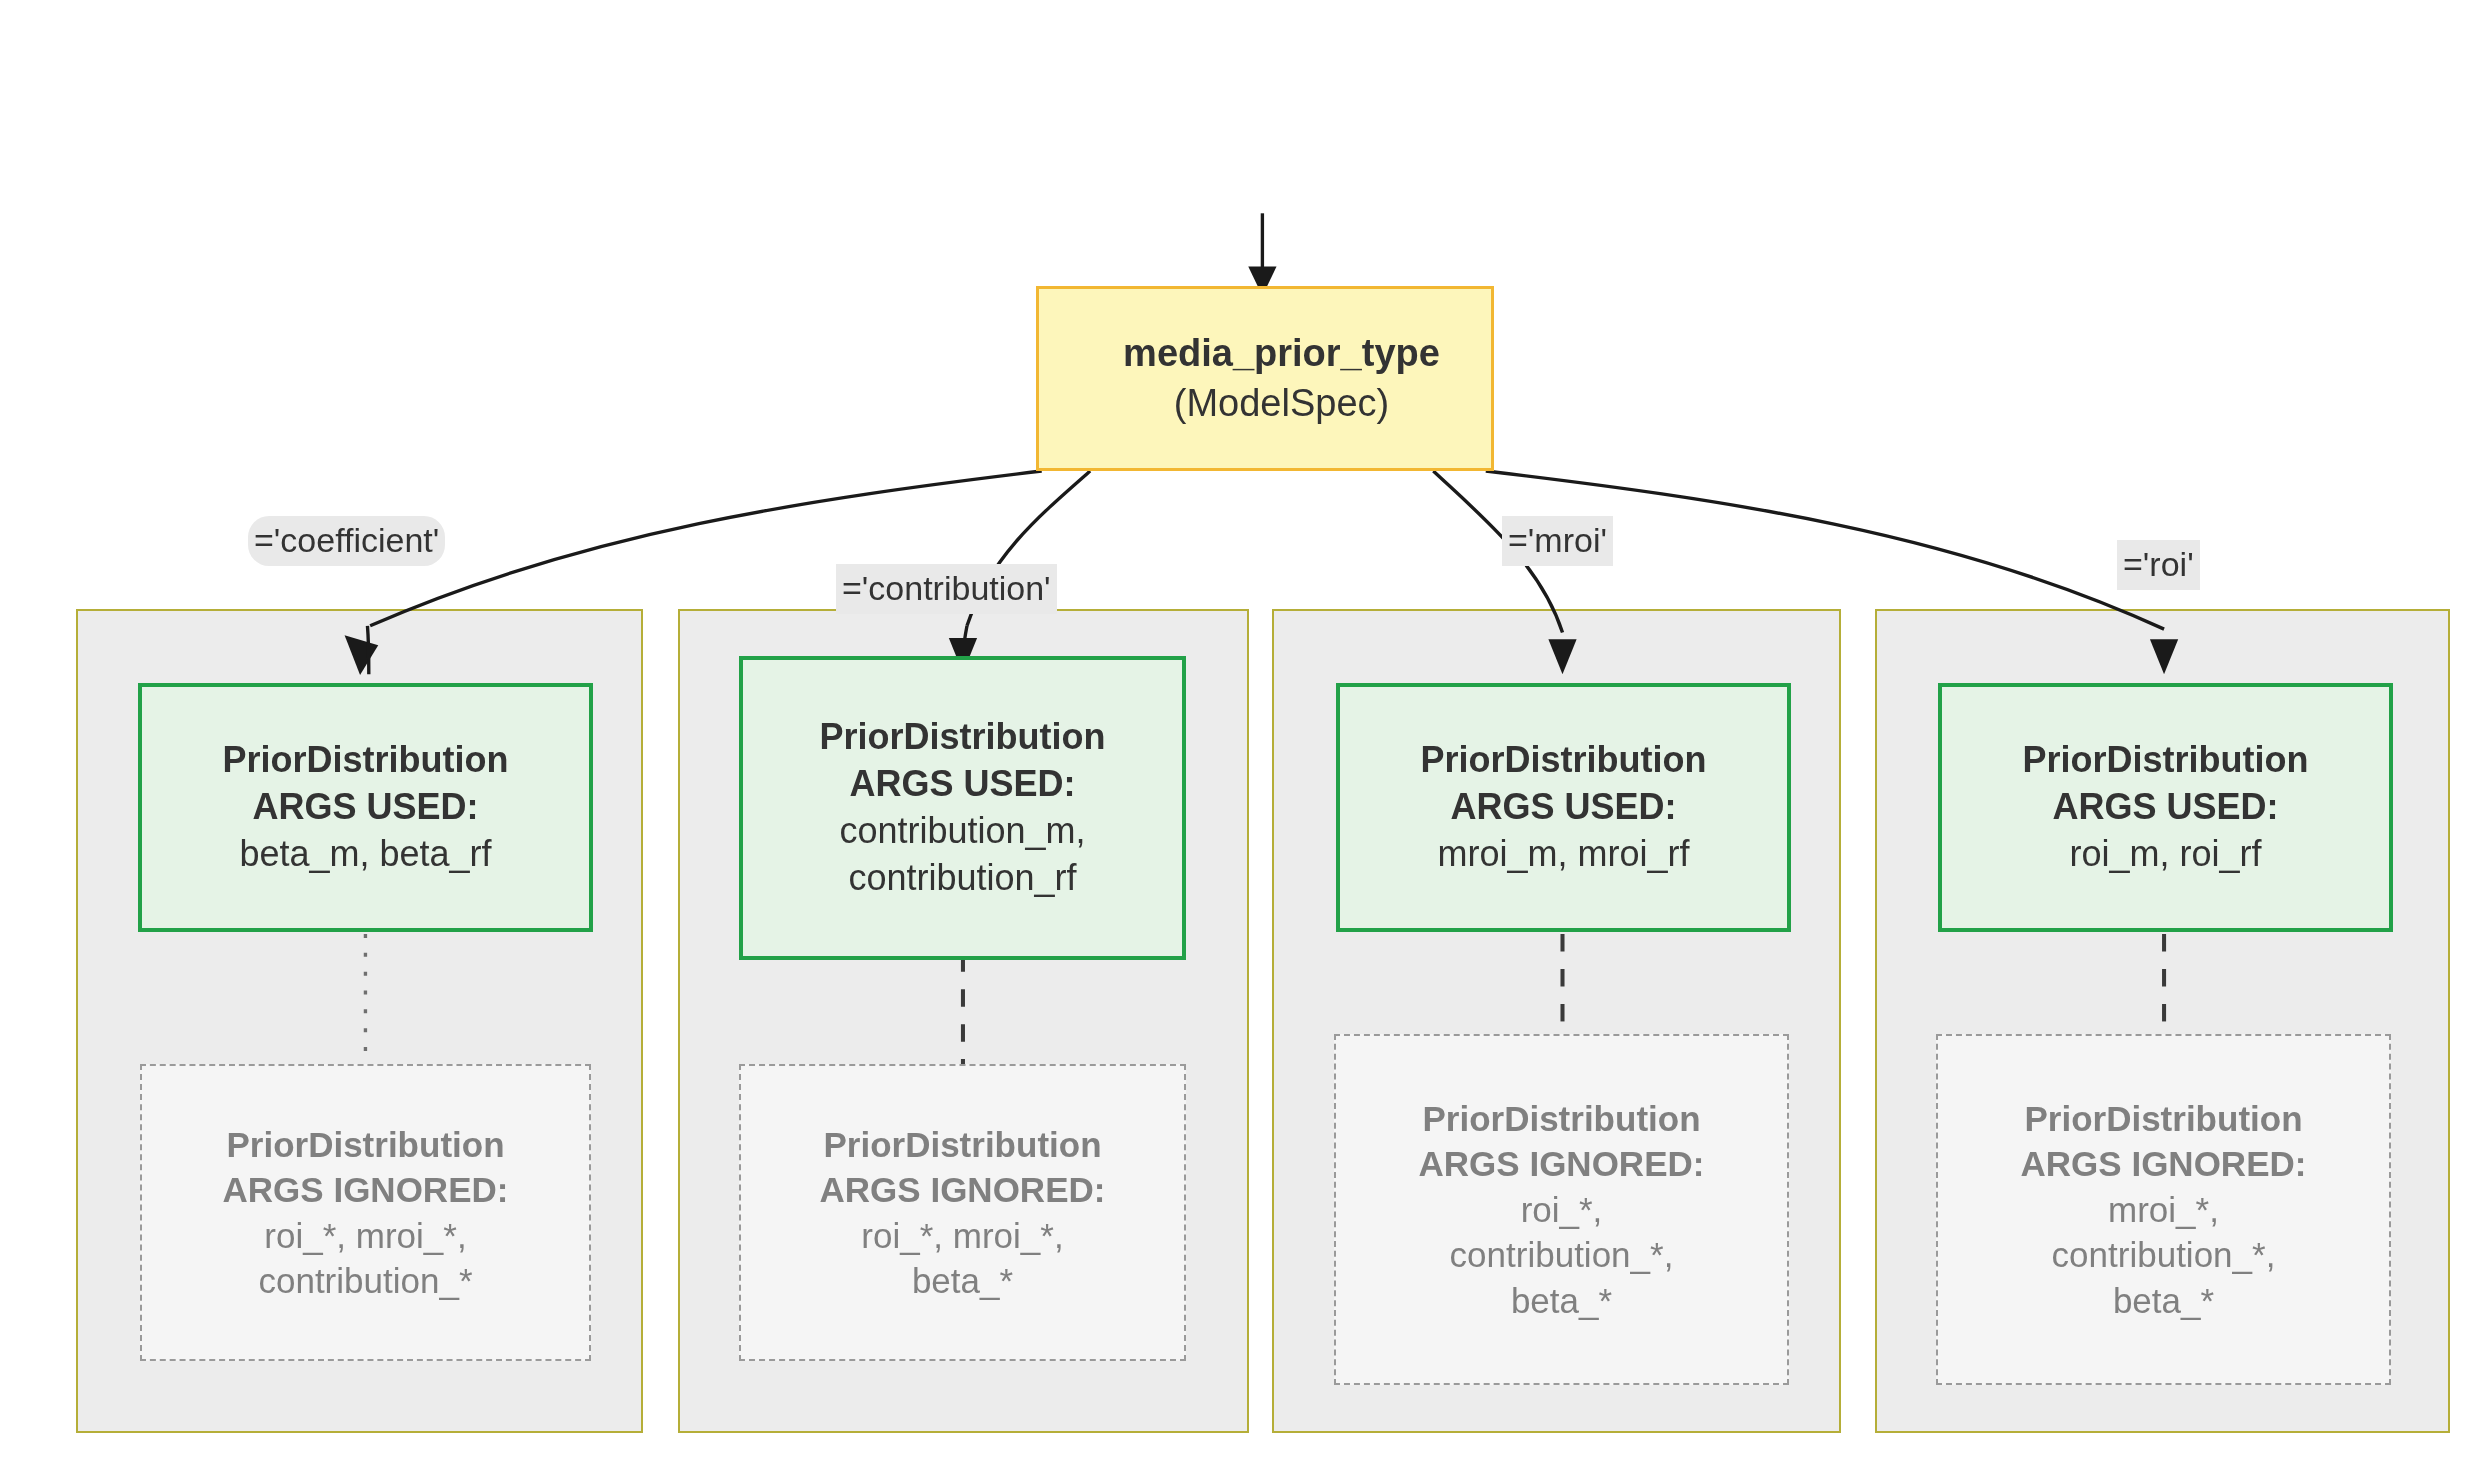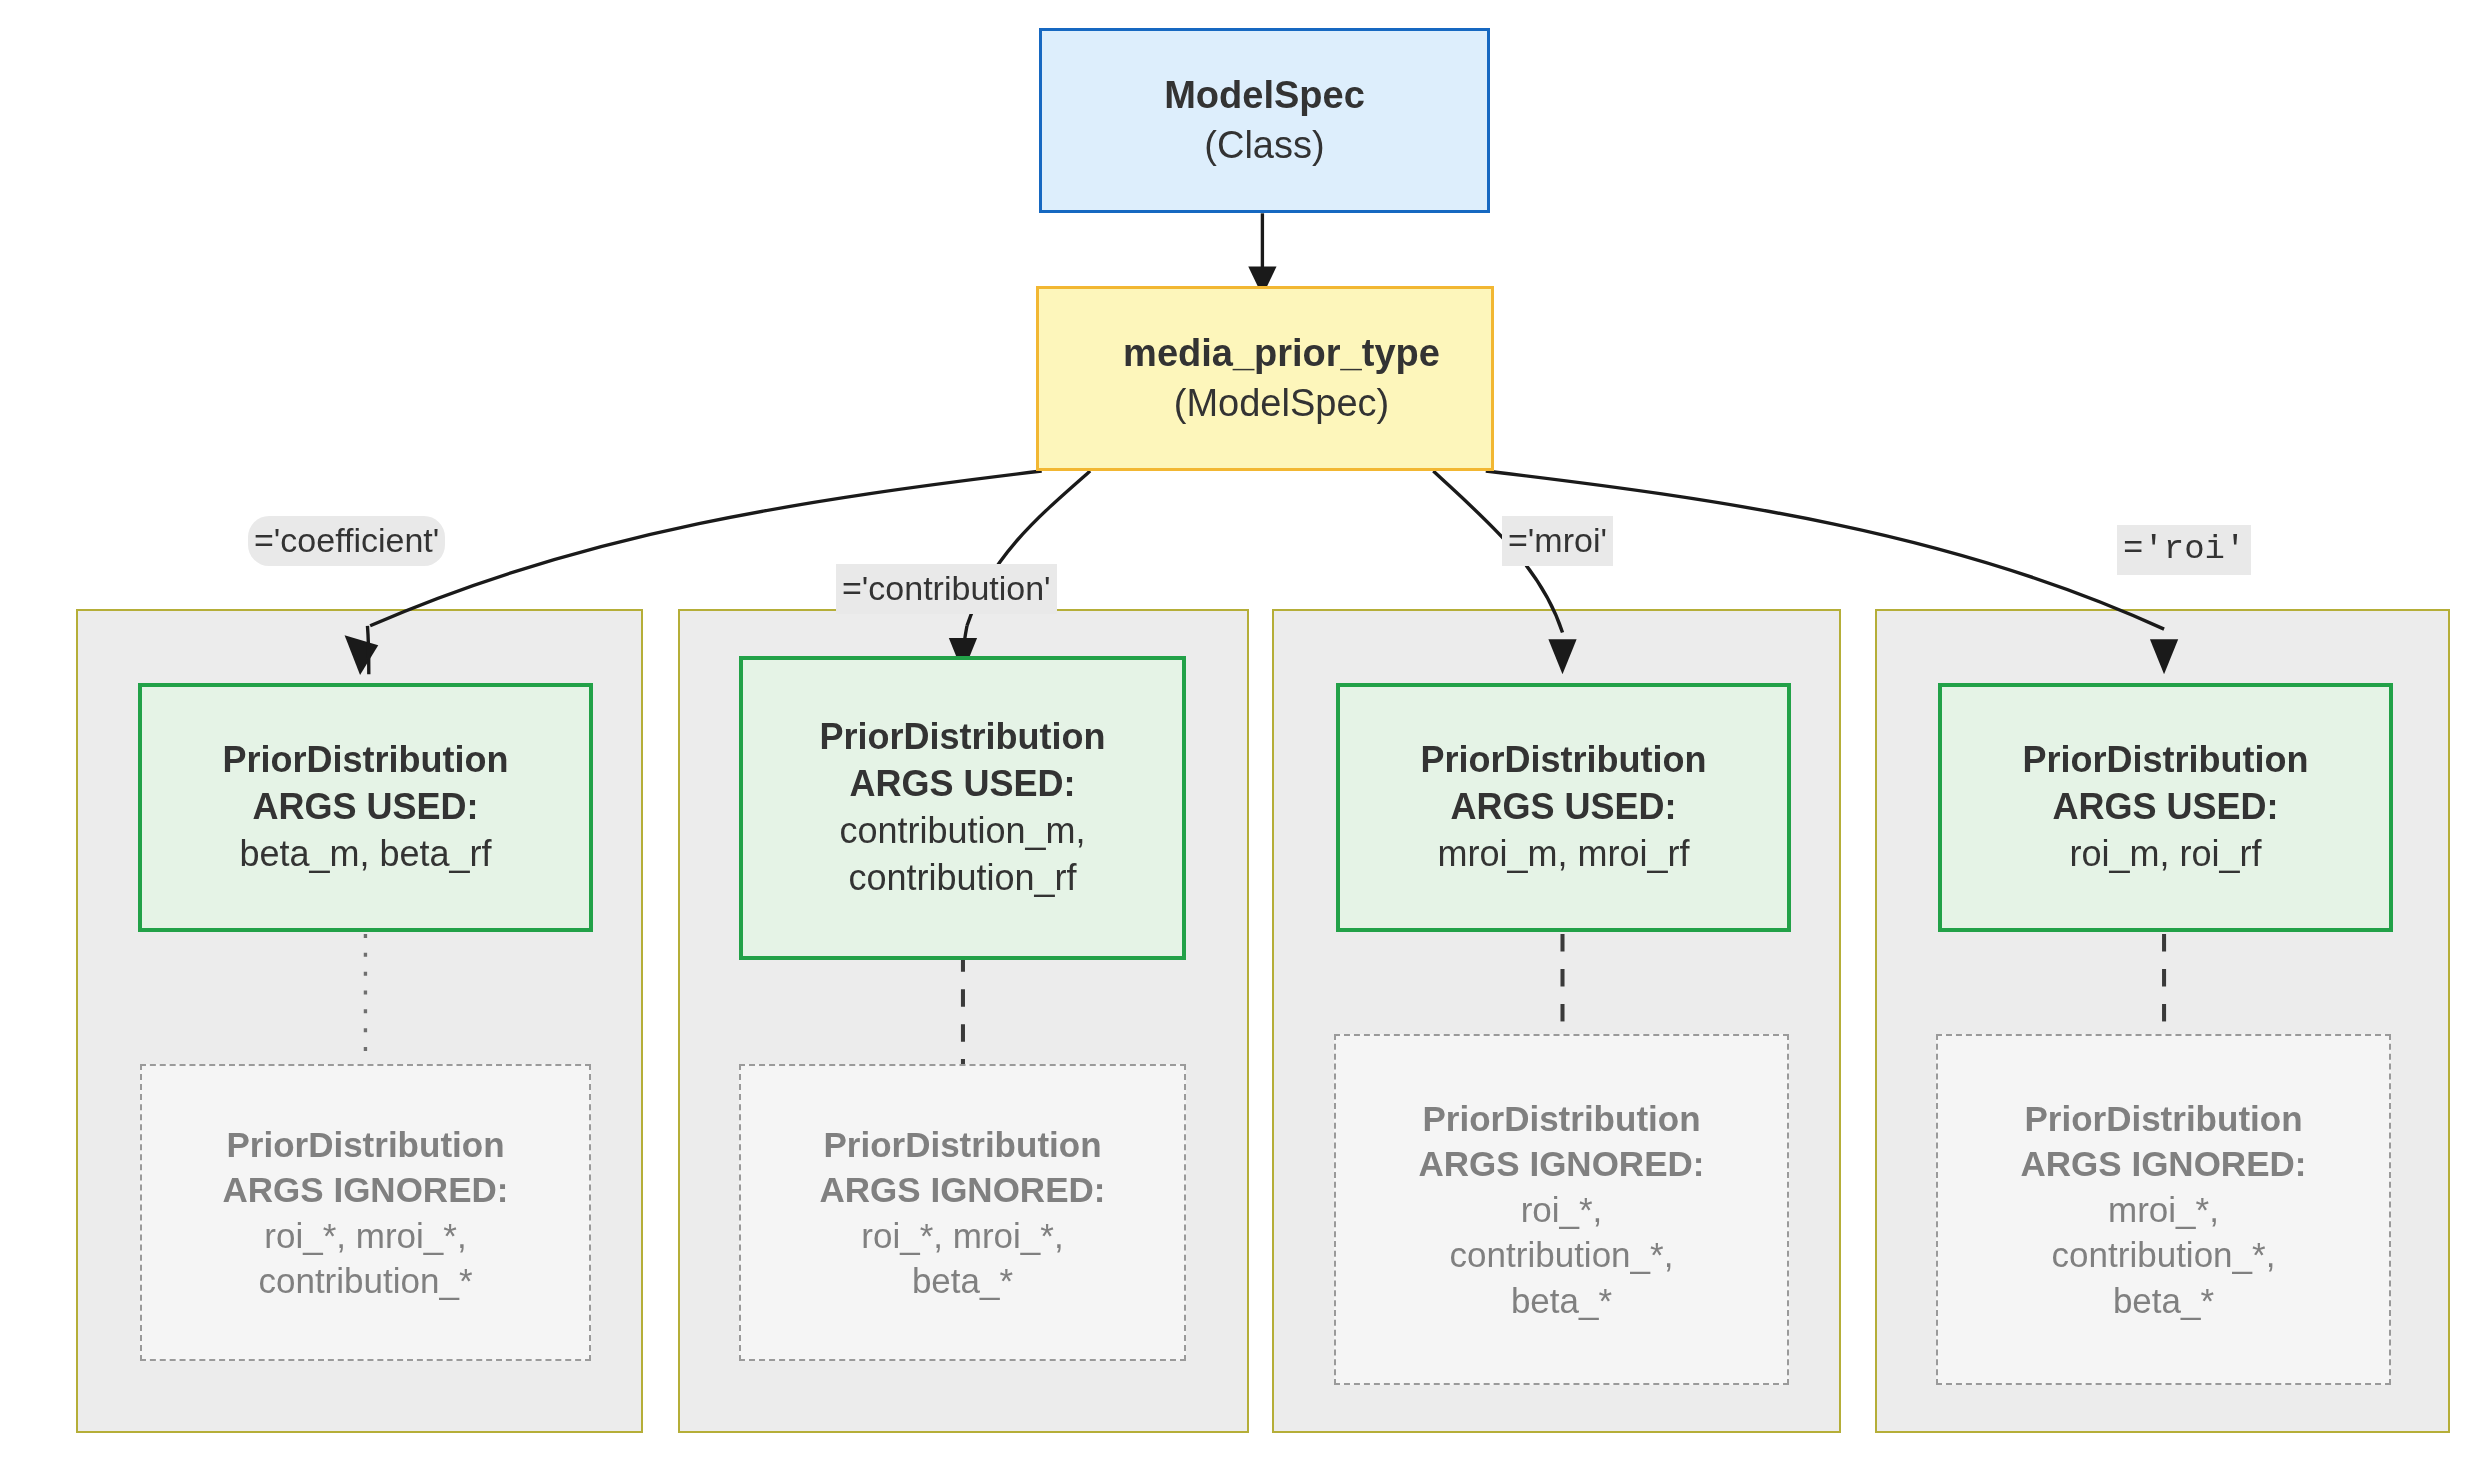--- a/index.html
+++ b/index.html
@@ -79,34 +79,30 @@
 
     <path class="solid" d="M2208,700 C2560,742 2900,790 3216,935"></path>
     <polygon class="ahead" points="3216,1002 3195,950 3237,950"></polygon>
 
     <path class="dotted" d="M543,1388 L543,1581"></path>
     <path class="dotted2" d="M1431,1418 L1431,1582"></path>
     <path class="dotted2" d="M2322,1388 L2322,1538"></path>
     <path class="dotted2" d="M3216,1388 L3216,1538"></path>
   </svg>
 
-  <div class="node node-class" style="left:1039px;top:28px;width:451px;height:185px;">
-    <span class="ln b">ModelSpec</span>
-    <span class="ln">(Class)</span>
-  </div>
 
   <div class="node node-arg" style="left:1036px;top:286px;width:458px;height:185px;">
     <span class="ln b">media_prior_type</span>
     <span class="ln">(ModelSpec)</span>
   </div>
 
   <div class="edge-label" style="left:248px;top:516px;border-radius:21px;">='coefficient'</div>
   <div class="edge-label" style="left:836px;top:516px;margin-top:48px;">='contribution'</div>
   <div class="edge-label" style="left:1502px;top:516px;">='mroi'</div>
-  <div class="edge-label" style="left:2117px;top:525px;font-family:Liberation Mono, monospace;">='roi'</div>
+  <div class="edge-label" style="left:2117px;top:540px;">='roi'</div>
 
   <div class="node node-used" style="left:138px;top:683px;width:455px;height:249px;">
     <span class="ln b">PriorDistribution</span>
     <span class="ln b">ARGS USED:</span>
     <span class="ln">beta_m, beta_rf</span>
   </div>
   <div class="node node-ignored" style="left:140px;top:1064px;width:451px;height:297px;">
     <span class="ln b">PriorDistribution</span>
     <span class="ln b">ARGS IGNORED:</span>
     <span class="ln">roi_*, mroi_*,</span>

